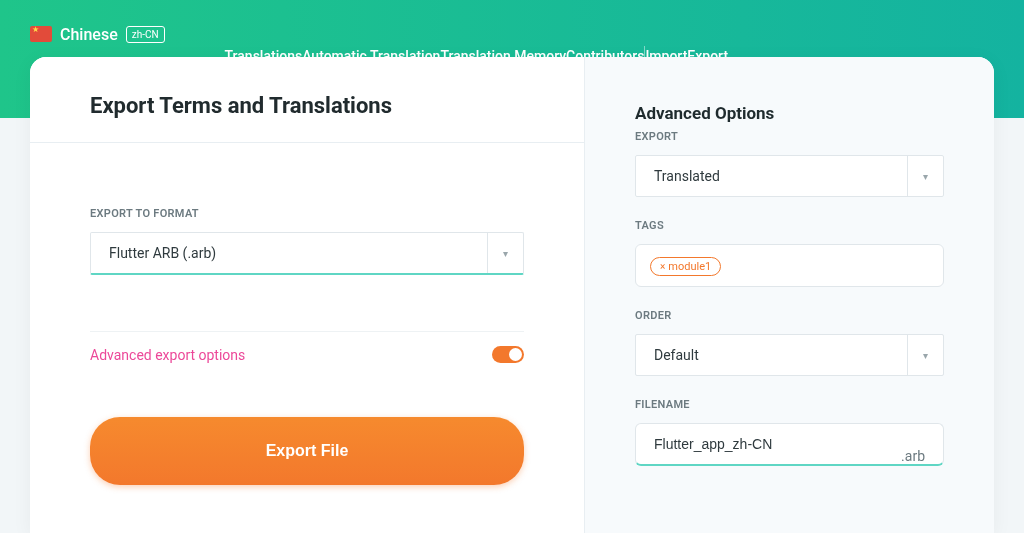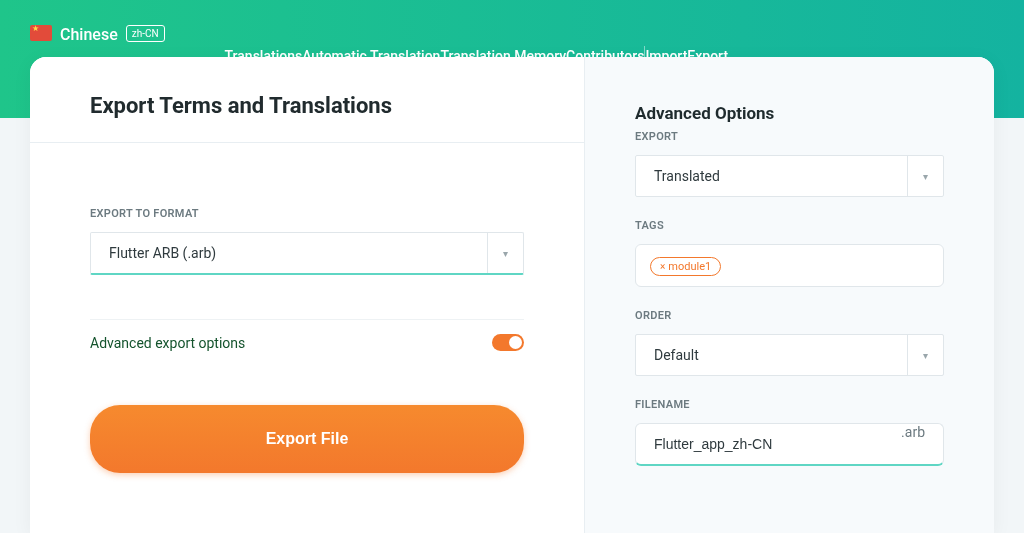--- a/index.html
+++ b/index.html
@@ -18,21 +18,21 @@
     position: relative;
   }
   .topbar-inner {
     display: flex;
     align-items: center;
     gap: 26px;
     height: 28px;
   }
   .lang-group {
     display: flex;
-    align-items: flex-start;
+    align-items: center;
     gap: 8px;
   }
   .flag {
     width: 22px;
     height: 16px;
     background: #e24b3a;
     border-radius: 2px;
     position: relative;
   }
   .flag::before {
@@ -138,28 +138,28 @@
     width: 36px;
     border-left: 1px solid #e0e6ea;
     display: flex;
     align-items: center;
     justify-content: center;
     color: #9aa6ab;
     font-size: 10px;
     cursor: pointer;
   }
   .toggle-row {
-    margin-top: 44px;
+    margin-top: 56px;
     padding-top: 14px;
     border-top: 1px solid #eef2f4;
     display: flex;
     align-items: center;
     justify-content: space-between;
     font-size: 14px;
-    color: #14532d;
+    color: #ec4899;
   }
   .toggle {
     width: 32px;
     height: 17px;
     background: #f3782c;
     border-radius: 10px;
     position: relative;
     cursor: pointer;
   }
   .toggle::after {
@@ -204,21 +204,21 @@
   .adv-title {
     font-size: 17px;
     font-weight: 700;
     color: #1f2b2e;
     margin-bottom: 7px;
   }
   .adv-block { margin-bottom: 22px; }
   .select.adv .select-value { padding: 12px 18px; }
   .text-input-wrap {
     display: flex;
-    align-items: flex-start;
+    align-items: flex-end;
     border: 1px solid #e0e6ea;
     border-bottom: 2px solid #5fd6c4;
     border-radius: 6px;
     background: #fff;
     padding: 0 18px;
   }
   .text-input {
     flex: 1;
     border: none;
     outline: none;

